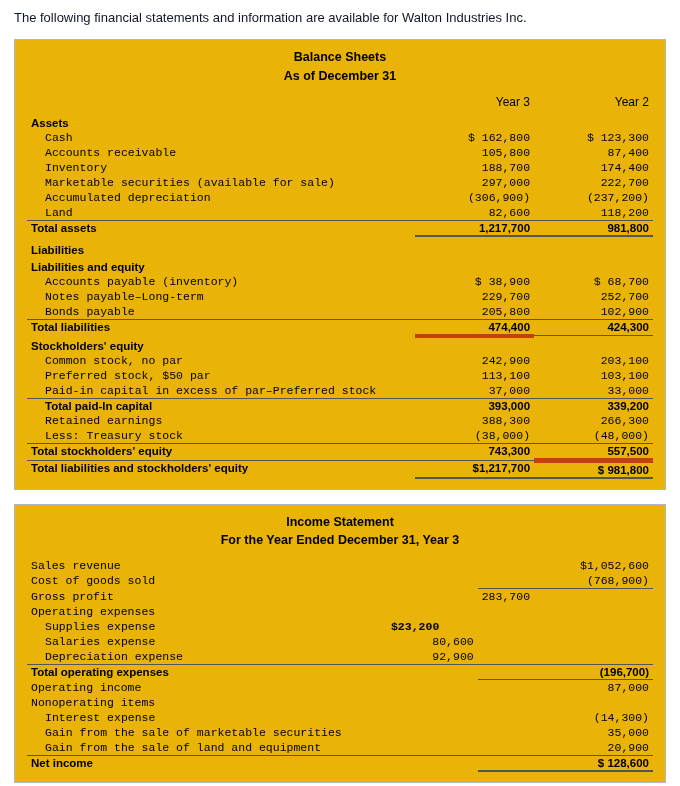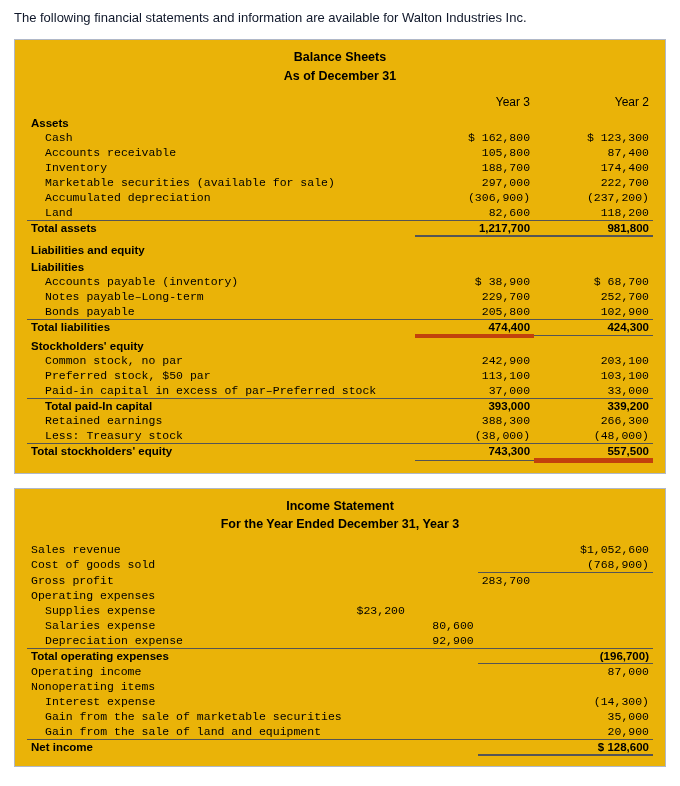--- a/index.html
+++ b/index.html
@@ -128,26 +128,26 @@
       <td>Total assets</td>
       <td class="col-yr3" style="border-bottom:2px double #555;">1,217,700</td>
       <td class="col-yr2" style="border-bottom:2px double #555;">981,800</td>
     </tr>
 
     <tr>
           <td colspan="3" style="height:4px;"></td>
         </tr>
 
     <tr class="section-header">
+      <td>Liabilities</td>
+      <td></td>
+      <td></td>
+    </tr>
+    <tr class="section-header">
       <td>Liabilities and equity</td>
-      <td></td>
-      <td></td>
-    </tr>
-    <tr class="section-header">
-      <td>Liabilities</td>
       <td></td>
       <td></td>
     </tr>
 
     <tr class="indent1">
       <td>Accounts payable (inventory)</td>
       <td class="col-yr3">$  38,900</td>
       <td class="col-yr2">$  68,700</td>
     </tr>
     <tr class="indent1">
@@ -203,20 +203,25 @@
       <td class="col-yr3" style="border-bottom:1px solid #555;">(38,000)</td>
       <td class="col-yr2" style="border-bottom:1px solid #555;">(48,000)</td>
     </tr>
 
     <tr class="total-row">
       <td>Total stockholders' equity</td>
       <td class="col-yr3" style="border-bottom:1px solid #555;">743,300</td>
       <td class="col-yr2" style="border-bottom:5px solid #c2410c;">557,500</td>
     </tr>
 
+    <tr class="total-row">
+      <td>Total liabilities and stockholders' equity</td>
+      <td class="col-yr3" style="border-bottom:2px double #555;">$1,217,700</td>
+      <td class="col-yr2" style="border-bottom:2px double #555;">$ 981,800</td>
+    </tr>
   </tbody>
     </table>
 </div>
 
 <div class="section">
   <div class="section-title">
     <span>Income Statement</span><br>
     <span>For the Year Ended December 31, Year 3</span>
   </div>
 
@@ -247,21 +252,21 @@
     </tr>
 
     <tr>
       <td>Operating expenses</td>
       <td></td>
       <td></td>
     </tr>
 
     <tr class="indent1">
       <td>  Supplies expense</td>
-      <td style="text-align:left;">$23,200</td>
+      <td style="text-align:center;font-weight:bold;">$23,200</td>
       <td></td>
     </tr>
 
     <tr class="indent1">
       <td>  Salaries expense</td>
       <td style="text-align:right;">80,600</td>
       <td></td>
     </tr>
 
     <tr class="indent1">

